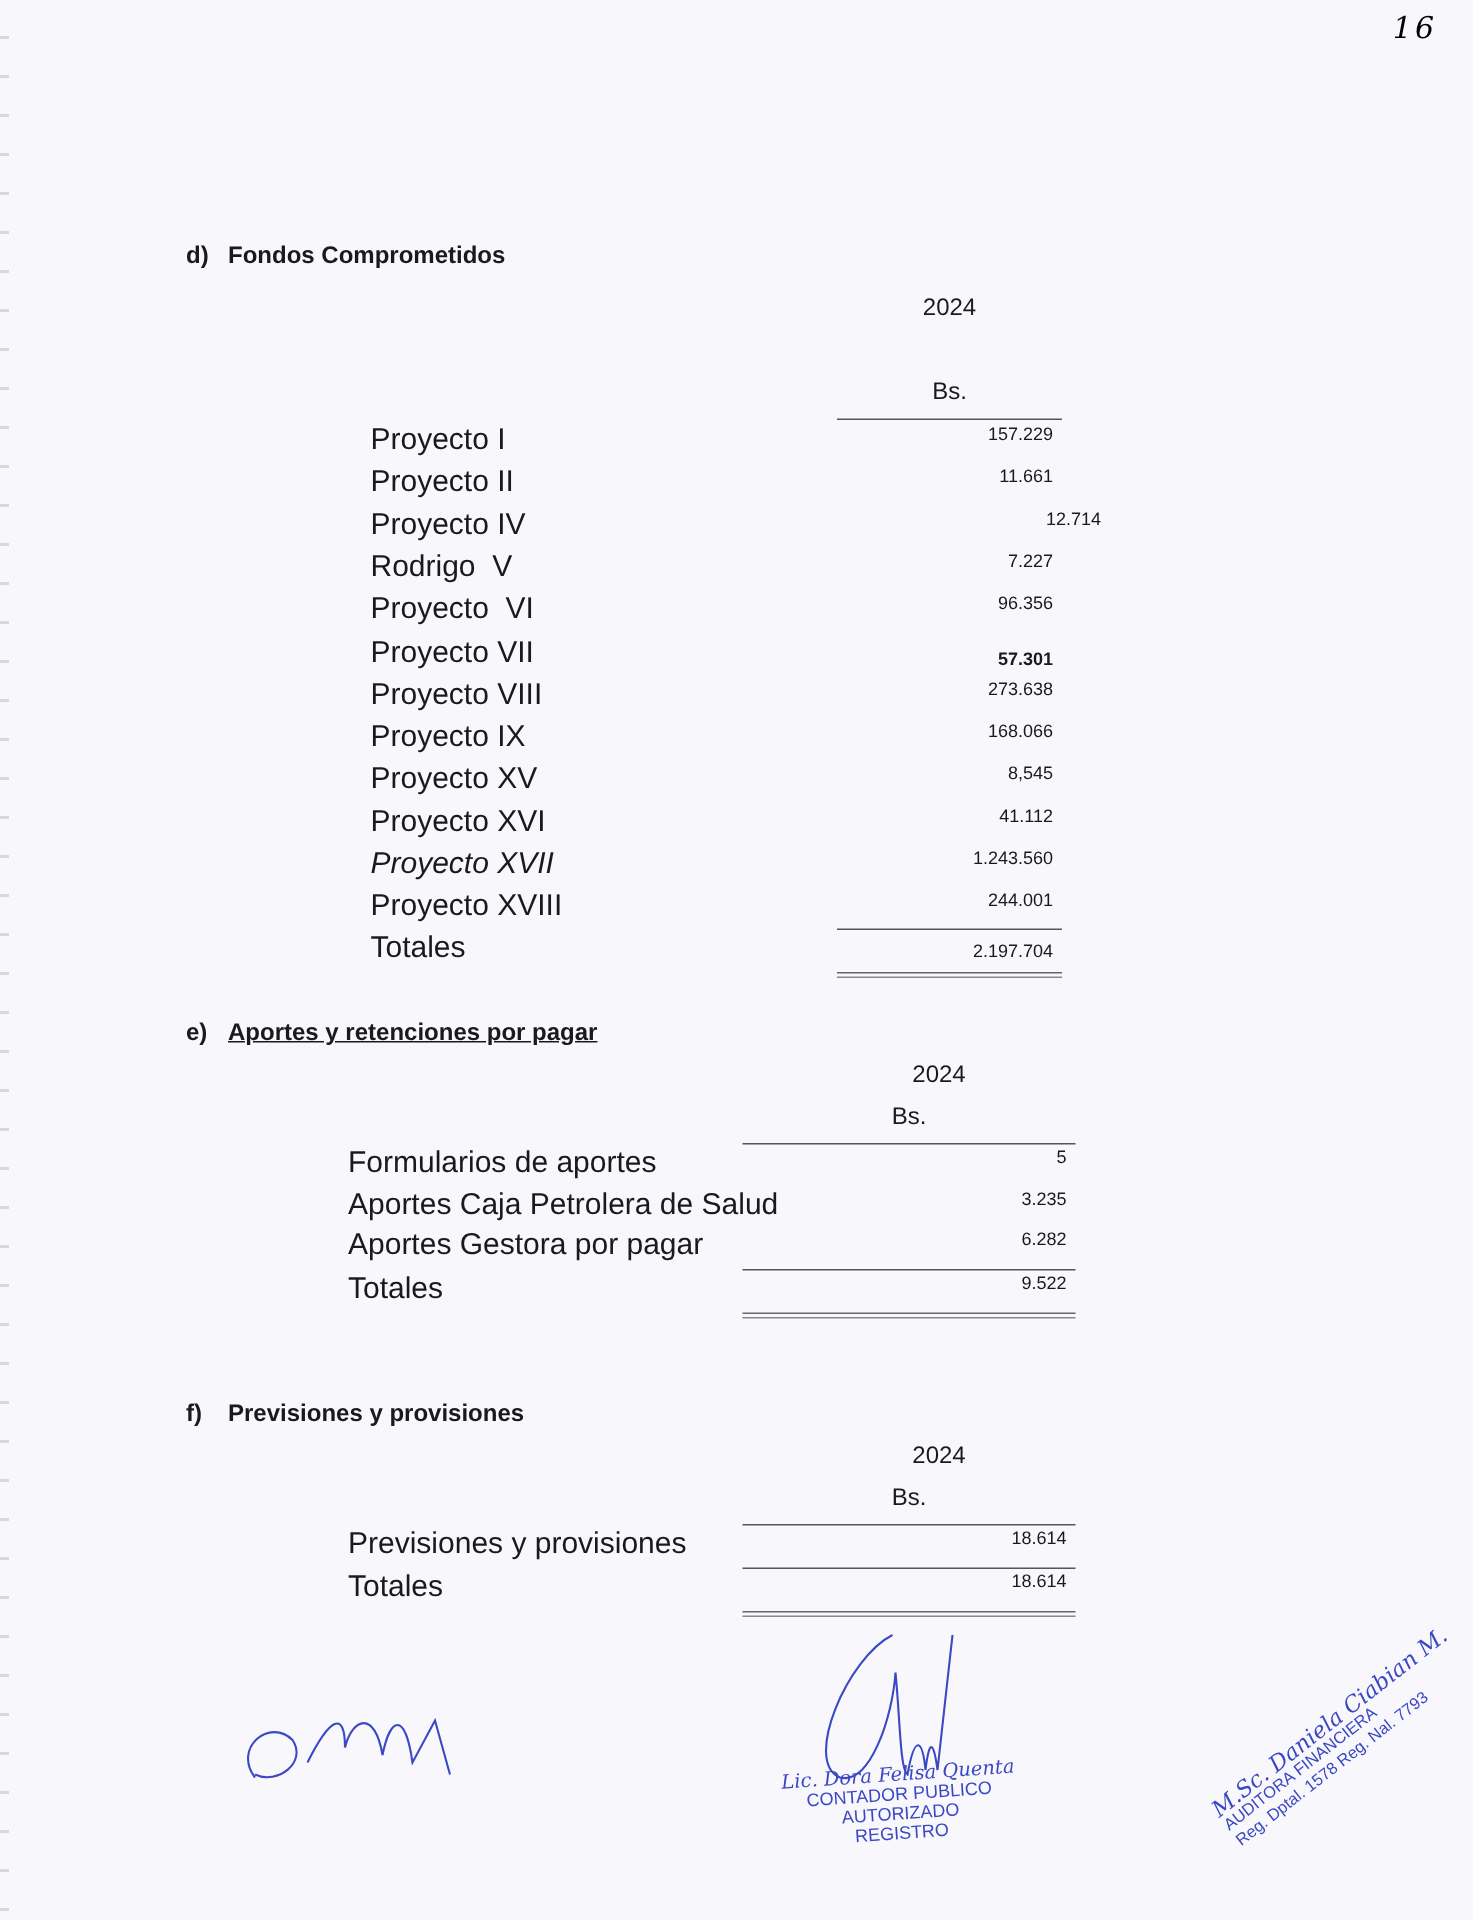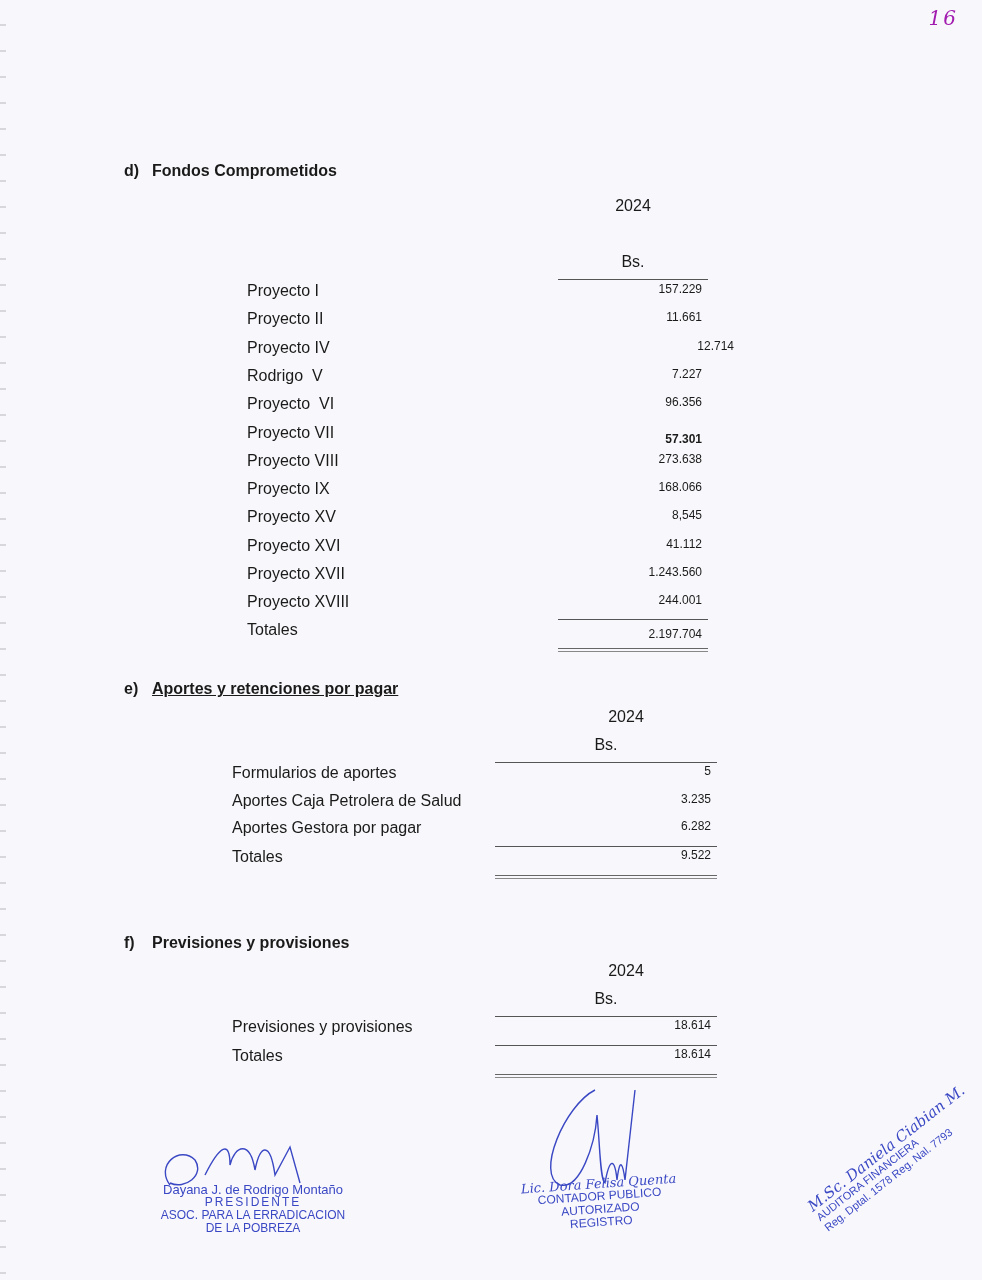--- a/index.html
+++ b/index.html
@@ -9,30 +9,30 @@
       font-family: "Liberation Sans", sans-serif;
       color: #1a1a1a;
     }
     .perf {
       position: absolute; left: 0; top: 0; width: 6px; height: 1280px;
       background-image: repeating-linear-gradient(to bottom, transparent 0 24px, #d8d8dc 24px 26px);
     }
     .page-num {
       position: absolute; right: 24px; top: 6px;
       font-family: "DejaVu Serif", serif; font-style: italic;
-      color: #a21caf; font-size: 20px; letter-spacing: 2px;
+      color: #000000; font-size: 20px; letter-spacing: 2px;
     }
     .section-title {
       position: absolute; font-weight: bold; font-size: 16px;
     }
     .section-title .letter { display: inline-block; width: 28px; }
     .col-head {
       position: absolute; font-size: 16px; text-align: center;
     }
-    .row-label { position: absolute; font-size: 16px; white-space: pre; }
+    .row-label { position: absolute; font-size: 20px; white-space: pre; }
     .row-value { position: absolute; font-size: 12px; text-align: right; }
     .rule {
       position: absolute; height: 0; border-top: 1.5px solid #555;
     }
     .rule.double {
       border-top: 1px solid #666; height: 2px; border-bottom: 1px solid #888;
     }
     .sig {
       position: absolute; color: #3b48c4; text-align: center;
       font-size: 12px; line-height: 13px;
@@ -71,21 +71,21 @@
     <div class="row-label" style="left: 247px; top: 423.5px;">Proyecto VII</div>
     <div class="row-value" style="left: 558px; width: 144px; top: 432px; font-weight: bold;">57.301</div>
     <div class="row-label" style="left: 247px; top: 451.8px;">Proyecto VIII</div>
     <div class="row-value" style="left: 558px; width: 144px; top: 451.8px;">273.638</div>
     <div class="row-label" style="left: 247px; top: 480.1px;">Proyecto IX</div>
     <div class="row-value" style="left: 558px; width: 144px; top: 480.1px;">168.066</div>
     <div class="row-label" style="left: 247px; top: 508.4px;">Proyecto XV</div>
     <div class="row-value" style="left: 558px; width: 144px; top: 508.4px;">8,545</div>
     <div class="row-label" style="left: 247px; top: 536.7px;">Proyecto XVI</div>
     <div class="row-value" style="left: 558px; width: 144px; top: 536.7px;">41.112</div>
-    <div class="row-label" style="left: 247px; top: 565px;">Proyecto XVII</div>
+    <div class="row-label" style="left: 247px; top: 565px; font-style: italic;">Proyecto XVII</div>
     <div class="row-value" style="left: 558px; width: 144px; top: 565px;">1.243.560</div>
     <div class="row-label" style="left: 247px; top: 593.3px;">Proyecto XVIII</div>
     <div class="row-value" style="left: 558px; width: 144px; top: 593.3px;">244.001</div>
   </div>
 <div class="rule" style="left:558px; width:150px; top:619px;"></div>
 <div class="row-label" style="left:247px; top:621px;">Totales</div>
 <div class="row-value" style="left:558px; width:144px; top:627px;">2.197.704</div>
 <div class="rule double" style="left:558px; width:150px; top:648px;"></div>
 
 <div class="section-title" style="left:124px; top:680px;text-decoration:underline;">
@@ -119,26 +119,20 @@
   </div>
 <div class="rule" style="left:495px; width:222px; top:1045px;"></div>
 <div class="row-label" style="left:232px; top:1047px;">Totales</div>
 <div class="row-value" style="left:495px; width:216px; top:1047px;">18.614</div>
 <div class="rule double" style="left:495px; width:222px; top:1074px;"></div>
 
 <div class="sig" style="left:150px; top:1135px; width:200px; height:110px;">
   <svg width="200" height="70" viewBox="0 0 200 70" style="left:0; top:0;">
     <path d="M20 50 C5 30 30 10 45 25 C55 40 35 55 20 48 M55 40 C70 10 80 5 80 30 C85 10 100 5 105 35 C110 10 120 5 125 40 L140 12 L150 48" fill="none" stroke="#3b48c4" stroke-width="1.4"></path>
   </svg>
-  <div style="position:absolute; left:8px; top:48px; width:190px;">
-    <div class="name">Dayana J. de Rodrigo Montaño</div>
-    <div style="letter-spacing:2px;">PRESIDENTE</div>
-    <div>ASOC. PARA LA ERRADICACION</div>
-    <div>DE LA POBREZA</div>
-  </div>
 </div>
 
 <div class="sig" style="left:505px; top:1085px; width:190px; height:160px;">
   <svg width="190" height="110" viewBox="0 0 190 110" style="left:0; top:0;">
     <path d="M90 5 C60 20 30 90 55 100 C75 105 90 60 92 30 C95 60 95 95 100 98 C105 70 110 75 112 95 C115 70 118 80 120 95 L130 5" fill="none" stroke="#3b48c4" stroke-width="1.4"></path>
   </svg>
   <div style="position:absolute; left:0; top:92px; width:190px; transform:rotate(-4deg);">
     <div class="name" style="font-family:'DejaVu Serif',serif; font-style:italic;">Lic. Dora Felisa Quenta</div>
     <div>CONTADOR PUBLICO AUTORIZADO</div>
     <div>REGISTRO</div>

